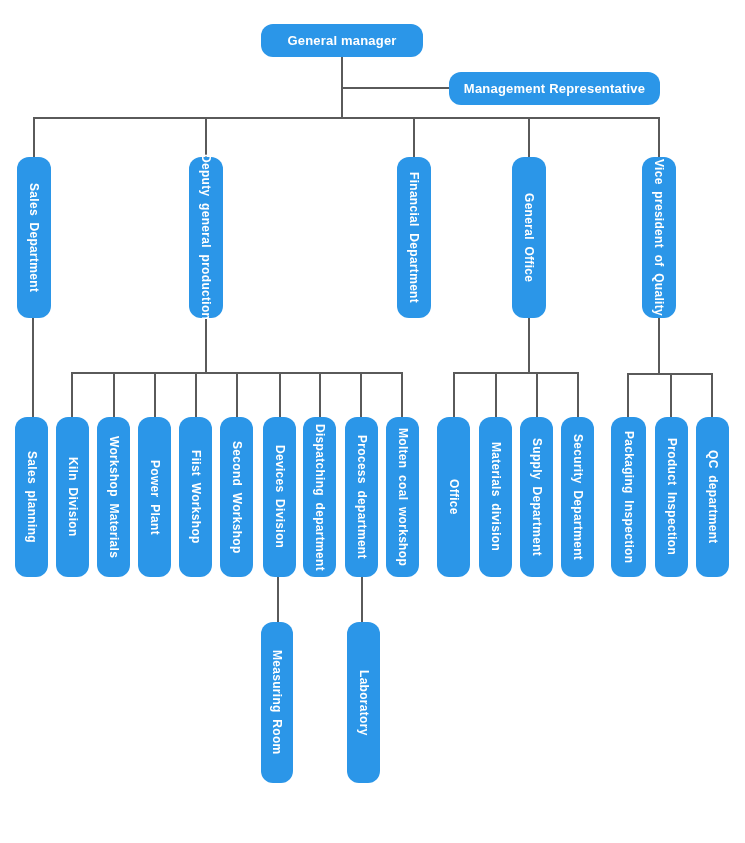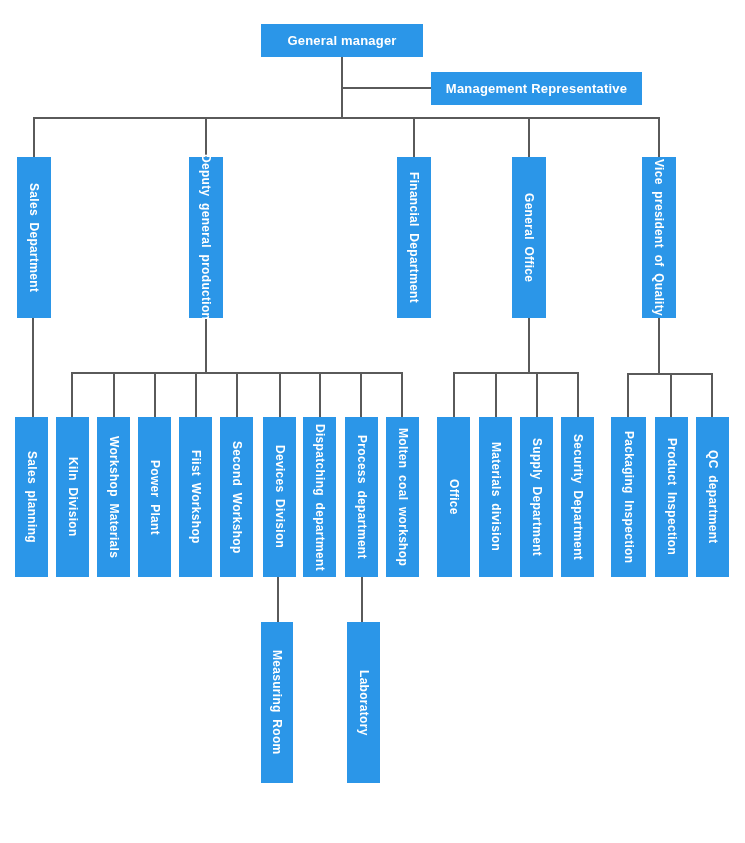--- a/index.html
+++ b/index.html
@@ -6,20 +6,21 @@
   .canvas{
     position:relative;width:745px;height:843px;background:#ffffff;
     font-family:"Liberation Sans",sans-serif;overflow:hidden;
   }
   .connectors{position:absolute;left:0;top:0;width:745px;height:843px;}
   .connectors line{stroke:#5a5a5a;stroke-width:2;}
   .node{
     position:absolute;background:#2b96e8;color:#ffffff;
     display:flex;align-items:center;justify-content:center;
     box-sizing:border-box;
+    border-radius:12px;
   }
   .hnode{font-size:13px;font-weight:700;letter-spacing:.2px;white-space:nowrap;}
   .vnode .lbl{
     writing-mode:vertical-rl;text-orientation:mixed;
     font-size:12px;font-weight:700;letter-spacing:.3px;word-spacing:3px;
     white-space:nowrap;
   }
 </style>
 </head>
 <body>
@@ -70,21 +71,21 @@
     </g>
     <g>
       <line x1="278" y1="576" x2="278" y2="623"></line>
       <line x1="362" y1="576" x2="362" y2="623"></line>
     </g>
   </svg>
 
   <div class="node hnode" style="left:261px;top:24px;width:162px;height:33px;">
     <span class="lbl">General manager</span>
   </div>
-  <div class="node hnode" style="left:431px;top:72px;width:211px;height:33px;">
+  <div class="node hnode" style="left:449px;top:72px;width:211px;height:33px;">
     <span class="lbl">Management Representative</span>
   </div>
 
   <div class="node vnode" style="left:17px;top:157px;width:34px;height:161px;">
     <span class="lbl">Sales Department</span>
   </div>
   <div class="node vnode" style="left:189px;top:157px;width:34px;height:161px;">
     <span class="lbl">Deputy general production</span>
   </div>
   <div class="node vnode" style="left:397px;top:157px;width:34px;height:161px;">

